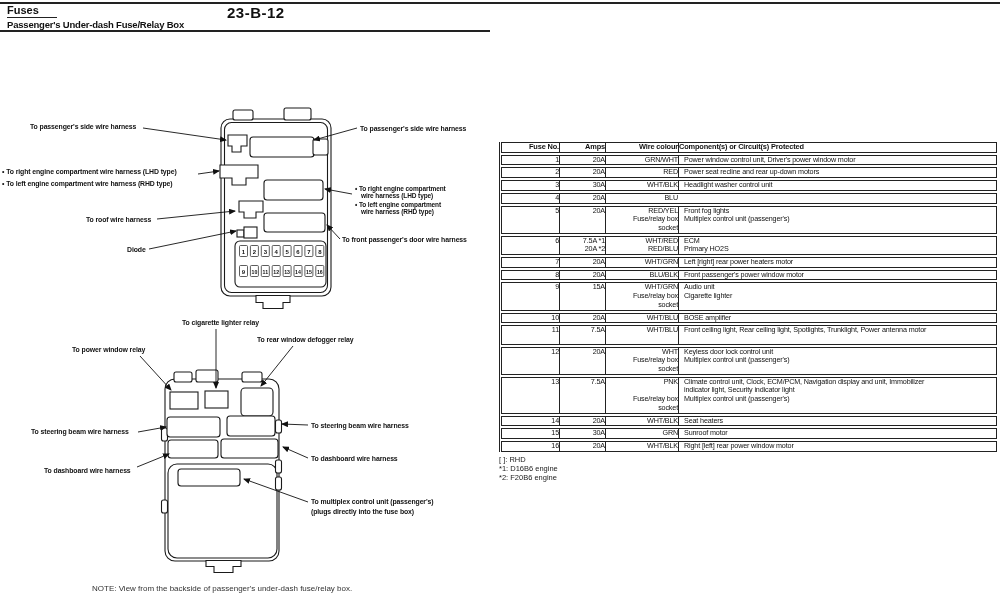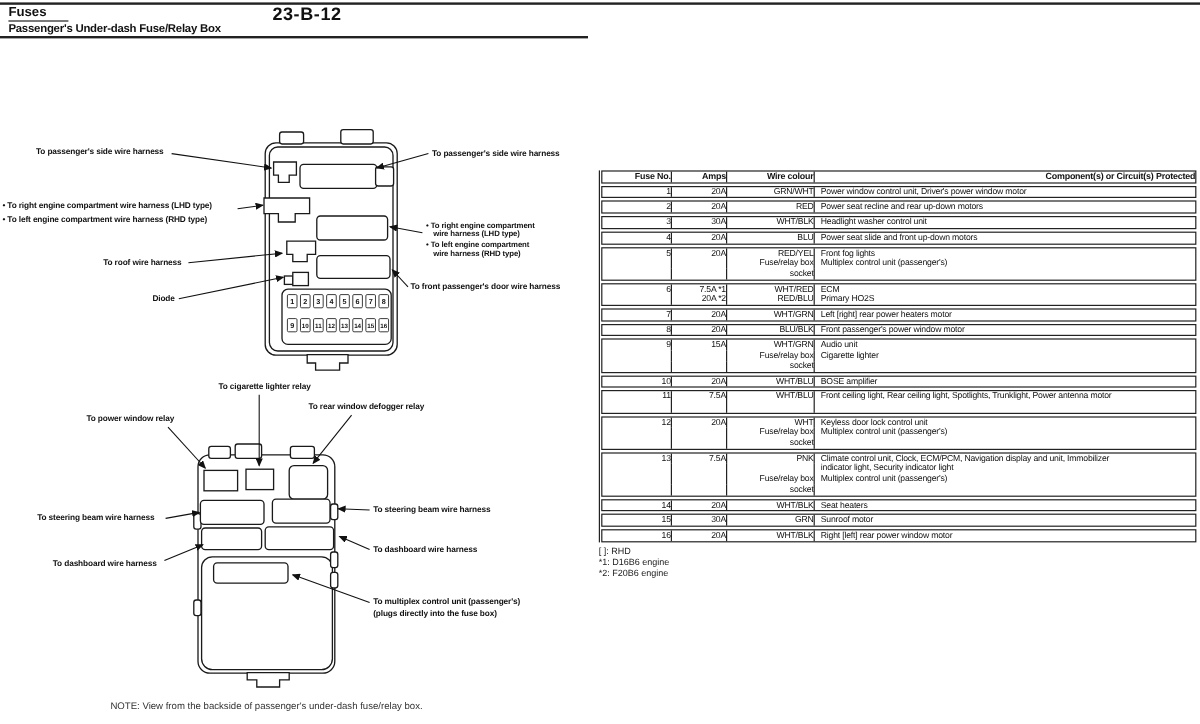--- a/index.html
+++ b/index.html
@@ -20,21 +20,21 @@
   
   #right-panel{position:absolute;left:499px;top:142px;width:498px;}
   #fuse-table{border-left:1px solid #222;padding-left:1px;}
   .trow{border:1px solid #222;margin-bottom:2px;background:#fff;}
   .tline{display:flex;align-items:stretch;line-height:8.7px;font-size:7.2px;letter-spacing:-0.15px;}
   .trow.head .tline{font-weight:bold;font-size:7.4px;}
   .c1{width:57px;text-align:right;}
   .c2{width:45px;text-align:right;border-left:1px solid #222;}
   .c3{width:72px;text-align:right;border-left:1px solid #222;}
   .c4{flex:1;padding-left:5px;border-left:1px solid #222;white-space:nowrap;}
-  .trow.head .c4{text-align:right;padding-left:0;}
+  .trow.head .c4{text-align:left;padding-left:0;}
   #footnotes{margin-top:3px;font-size:7.5px;line-height:9.3px;color:#222;}
 </style>
 </head>
 <body>
 
 <div id="page">
 
   <div class="rule" style="left:0;top:2px;width:1000px;height:2px;"></div>
   <div id="title">Fuses</div>
   <div id="pagecode">23-B-12</div>
@@ -200,21 +200,20 @@
               <div class="c2">30A</div>
               <div class="c3">WHT/BLK</div>
               <div class="c4">Headlight washer control unit</div>
             </div>
           </div>
           <div class="trow">
             <div class="tline">
               <div class="c1">4</div>
               <div class="c2">20A</div>
               <div class="c3">BLU</div>
-              <div class="c4">Power seat slide and front up-down motors</div>
             </div>
           </div>
           <div class="trow">
             <div class="tline">
               <div class="c1">5</div>
               <div class="c2">20A</div>
               <div class="c3">RED/YEL</div>
               <div class="c4">Front fog lights</div>
             </div>
             <div class="tline">

